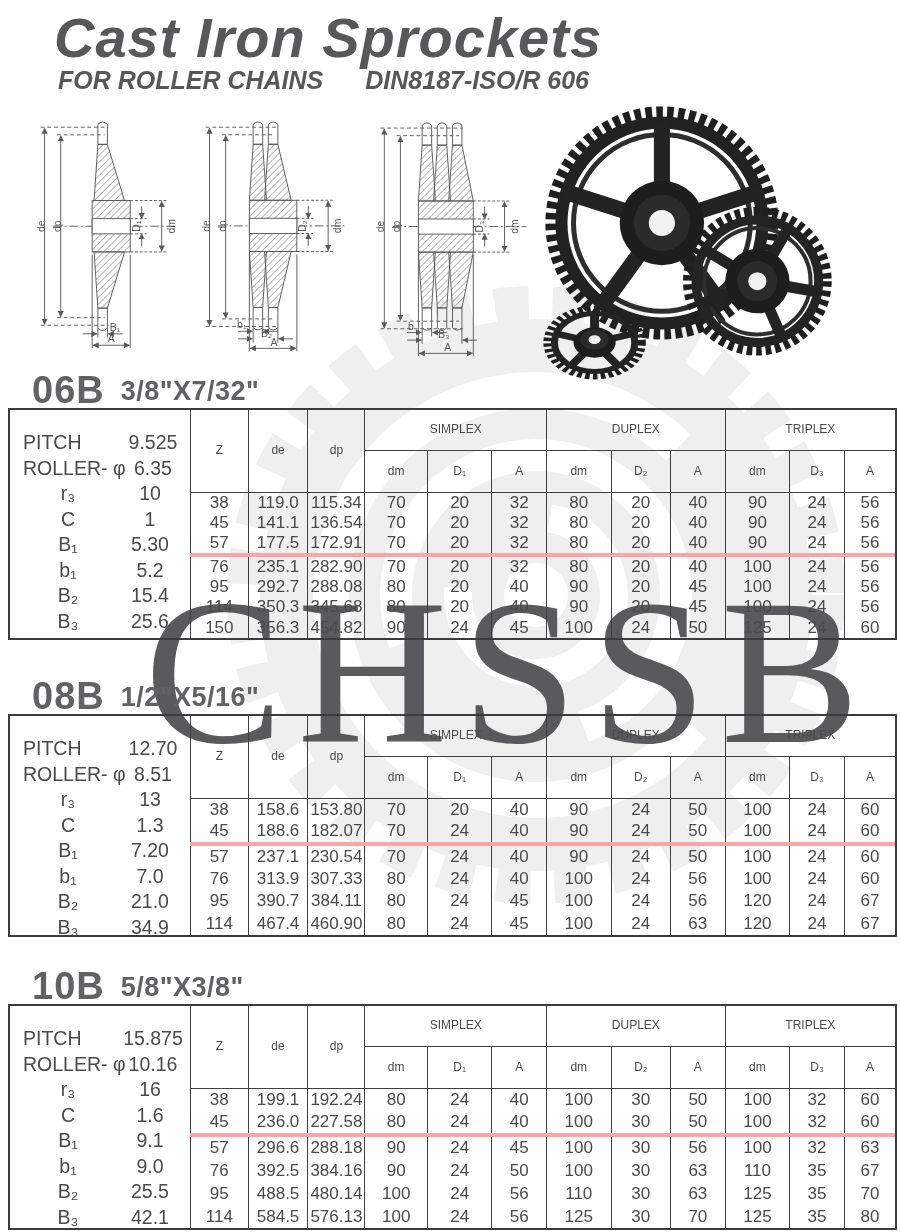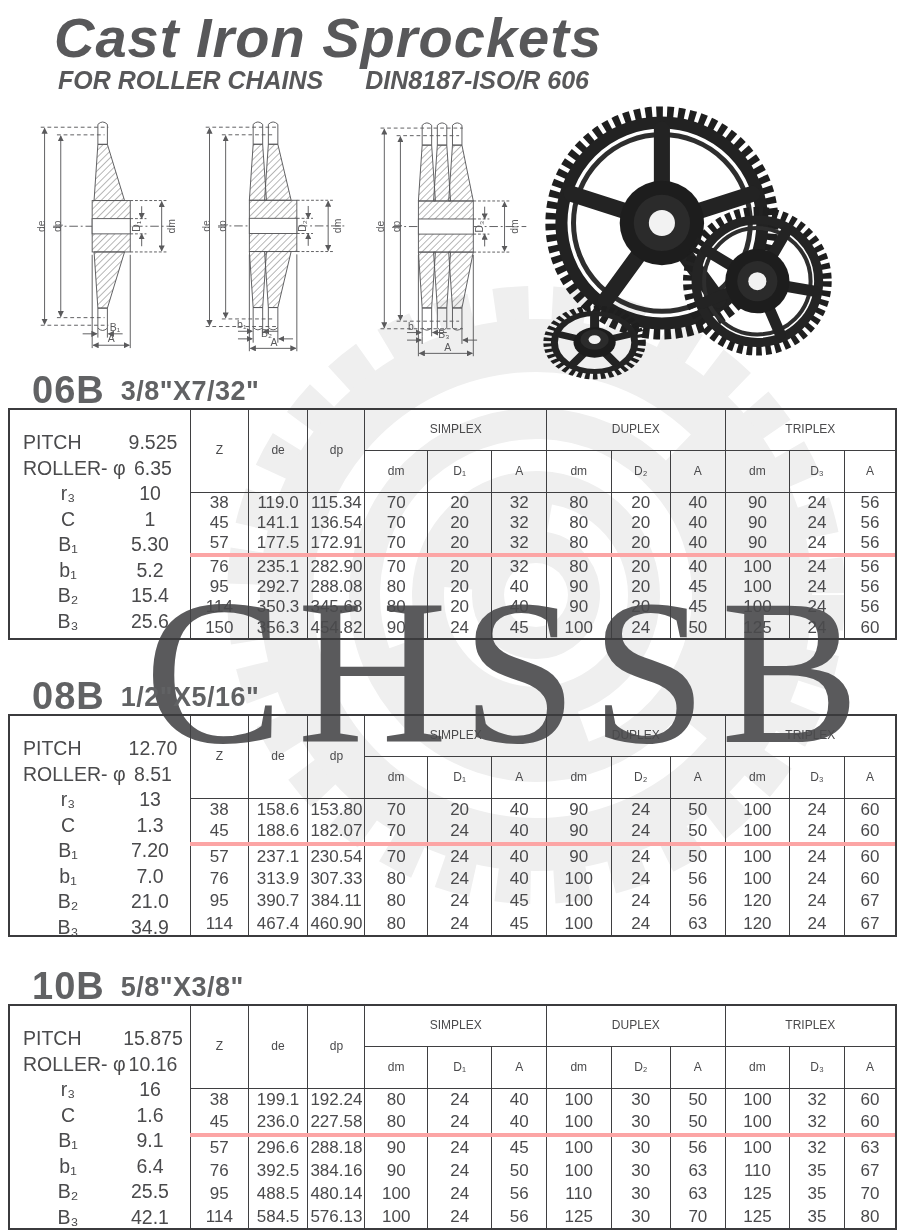--- a/index.html
+++ b/index.html
@@ -712,21 +712,21 @@
             <div class="spec-row">
               <span class="spec-label">C</span>
               <span class="spec-value">1.6</span>
             </div>
             <div class="spec-row">
               <span class="spec-label">B₁</span>
               <span class="spec-value">9.1</span>
             </div>
             <div class="spec-row">
               <span class="spec-label">b₁</span>
-              <span class="spec-value">6.4</span>
+              <span class="spec-value">9.0</span>
             </div>
             <div class="spec-row">
               <span class="spec-label">B₂</span>
               <span class="spec-value">25.5</span>
             </div>
             <div class="spec-row">
               <span class="spec-label">B₃</span>
               <span class="spec-value">42.1</span>
             </div>
           </div>

